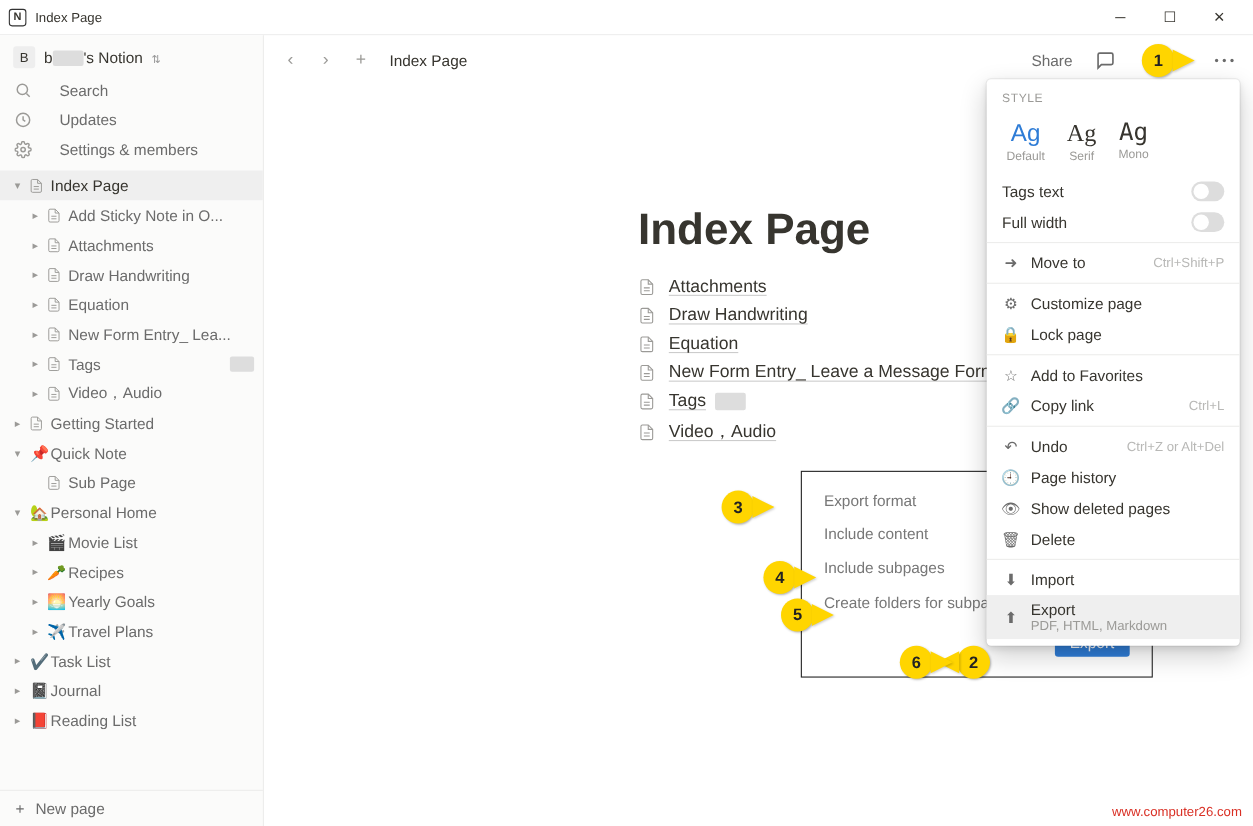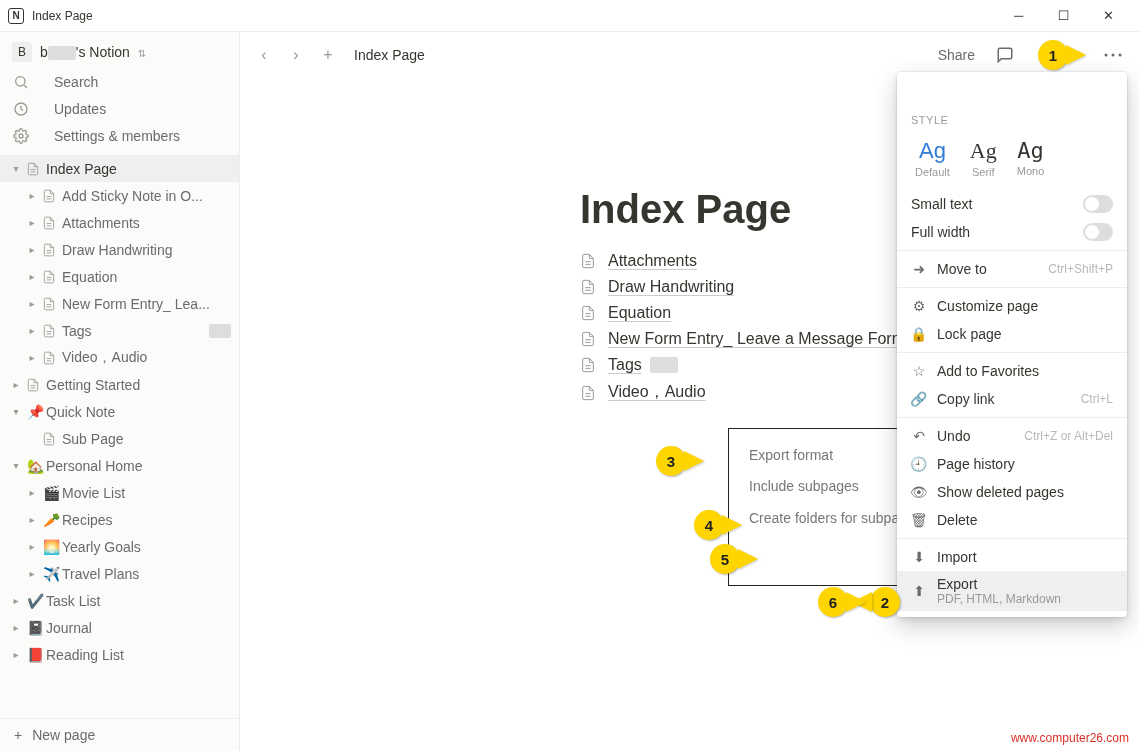--- a/index.html
+++ b/index.html
@@ -58,21 +58,21 @@
     .ed-val { color: #37352f; display: flex; align-items: center; gap: 4px; }
     .ed-chev { font-size: 10px; color: #999; }
     .ed-toggle { width: 30px; height: 18px; border-radius: 9px; background: #2e7cd6; position: relative; }
     .ed-toggle::after { content: ''; position: absolute; right: 2px; top: 2px; width: 14px; height: 14px; background: #fff; border-radius: 50%; }
     .ed-actions { display: flex; justify-content: flex-end; gap: 16px; margin-top: 8px; }
     .ed-cancel { color: #737373; cursor: pointer; }
     .ed-export { background: #2e7cd6; color: #fff; padding: 5px 14px; border-radius: 3px; cursor: pointer; }
     
     
     .menu { position: absolute; right: 12px; top: 72px; width: 230px; background: #fff; border-radius: 4px; box-shadow: 0 0 0 1px rgba(15,15,15,.05), 0 3px 6px rgba(15,15,15,.1), 0 9px 24px rgba(15,15,15,.2); padding: 6px 0; z-index: 100; }
-    .menu-section-label { font-size: 11px; color: #9b9a97; padding: 6px 14px; letter-spacing: 0.5px; margin-top: 30px; }
+    .menu-section-label { font-size: 11px; color: #9b9a97; padding: 6px 14px; letter-spacing: 0.5px; }
     .style-row { display: flex; justify-content: flex-start; padding: 4px 8px 10px; }
     .style-opt { text-align: center; cursor: pointer; padding: 2px 10px; }
     .style-ag { font-size: 22px; }
     .style-ag.default { color: #2e7cd6; }
     .style-ag.serif { font-family: Georgia, serif; }
     .style-ag.mono { font-family: monospace; }
     .style-name { font-size: 11px; color: #9b9a97; margin-top: 2px; }
     .menu-sep { height: 1px; background: #ededec; margin: 4px 0; }
     .menu-item { display: flex; align-items: center; padding: 5px 14px; gap: 10px; cursor: pointer; font-size: 14px; color: #37352f; min-height: 28px; }
     .menu-item.hover { background: #efefef; }
@@ -407,20 +407,27 @@
 
     <div class="export-dialog">
       <div class="ed-row">
         <span>Export format</span>
         <span class="ed-val">
           <span>HTML</span>
             <span class="ed-chev">⌄</span>
         </span>
       </div>
       <div class="ed-row">
+        <span>Include content</span>
+        <span class="ed-val">
+          <span>Everything</span>
+            <span class="ed-chev">⌄</span>
+        </span>
+      </div>
+      <div class="ed-row">
         <span>Include subpages</span>
         <span class="ed-toggle"></span>
       </div>
       <div class="ed-row">
         <span>Create folders for subpages</span>
         <span class="ed-toggle"></span>
       </div>
       <div class="ed-actions">
         <span class="ed-cancel">Cancel</span>
         <span class="ed-export">Export</span>
@@ -439,21 +446,21 @@
       <div class="style-opt">
         <div class="style-ag serif">Ag</div>
         <div class="style-name">Serif</div>
       </div>
       <div class="style-opt">
         <div class="style-ag mono">Ag</div>
         <div class="style-name">Mono</div>
       </div>
     </div>
   <div class="menu-item">
-    <span class="mi-label">Small text</span>
+    <span class="mi-label">Tags text</span>
     <span class="menu-toggle"></span>
   </div>
   <div class="menu-item">
     <span class="mi-label">Full width</span>
     <span class="menu-toggle"></span>
   </div>
   <div id="menu-items">
       <div class="menu-sep"></div>
       <div class="menu-item">
         <span class="mi-icon">➜</span>

